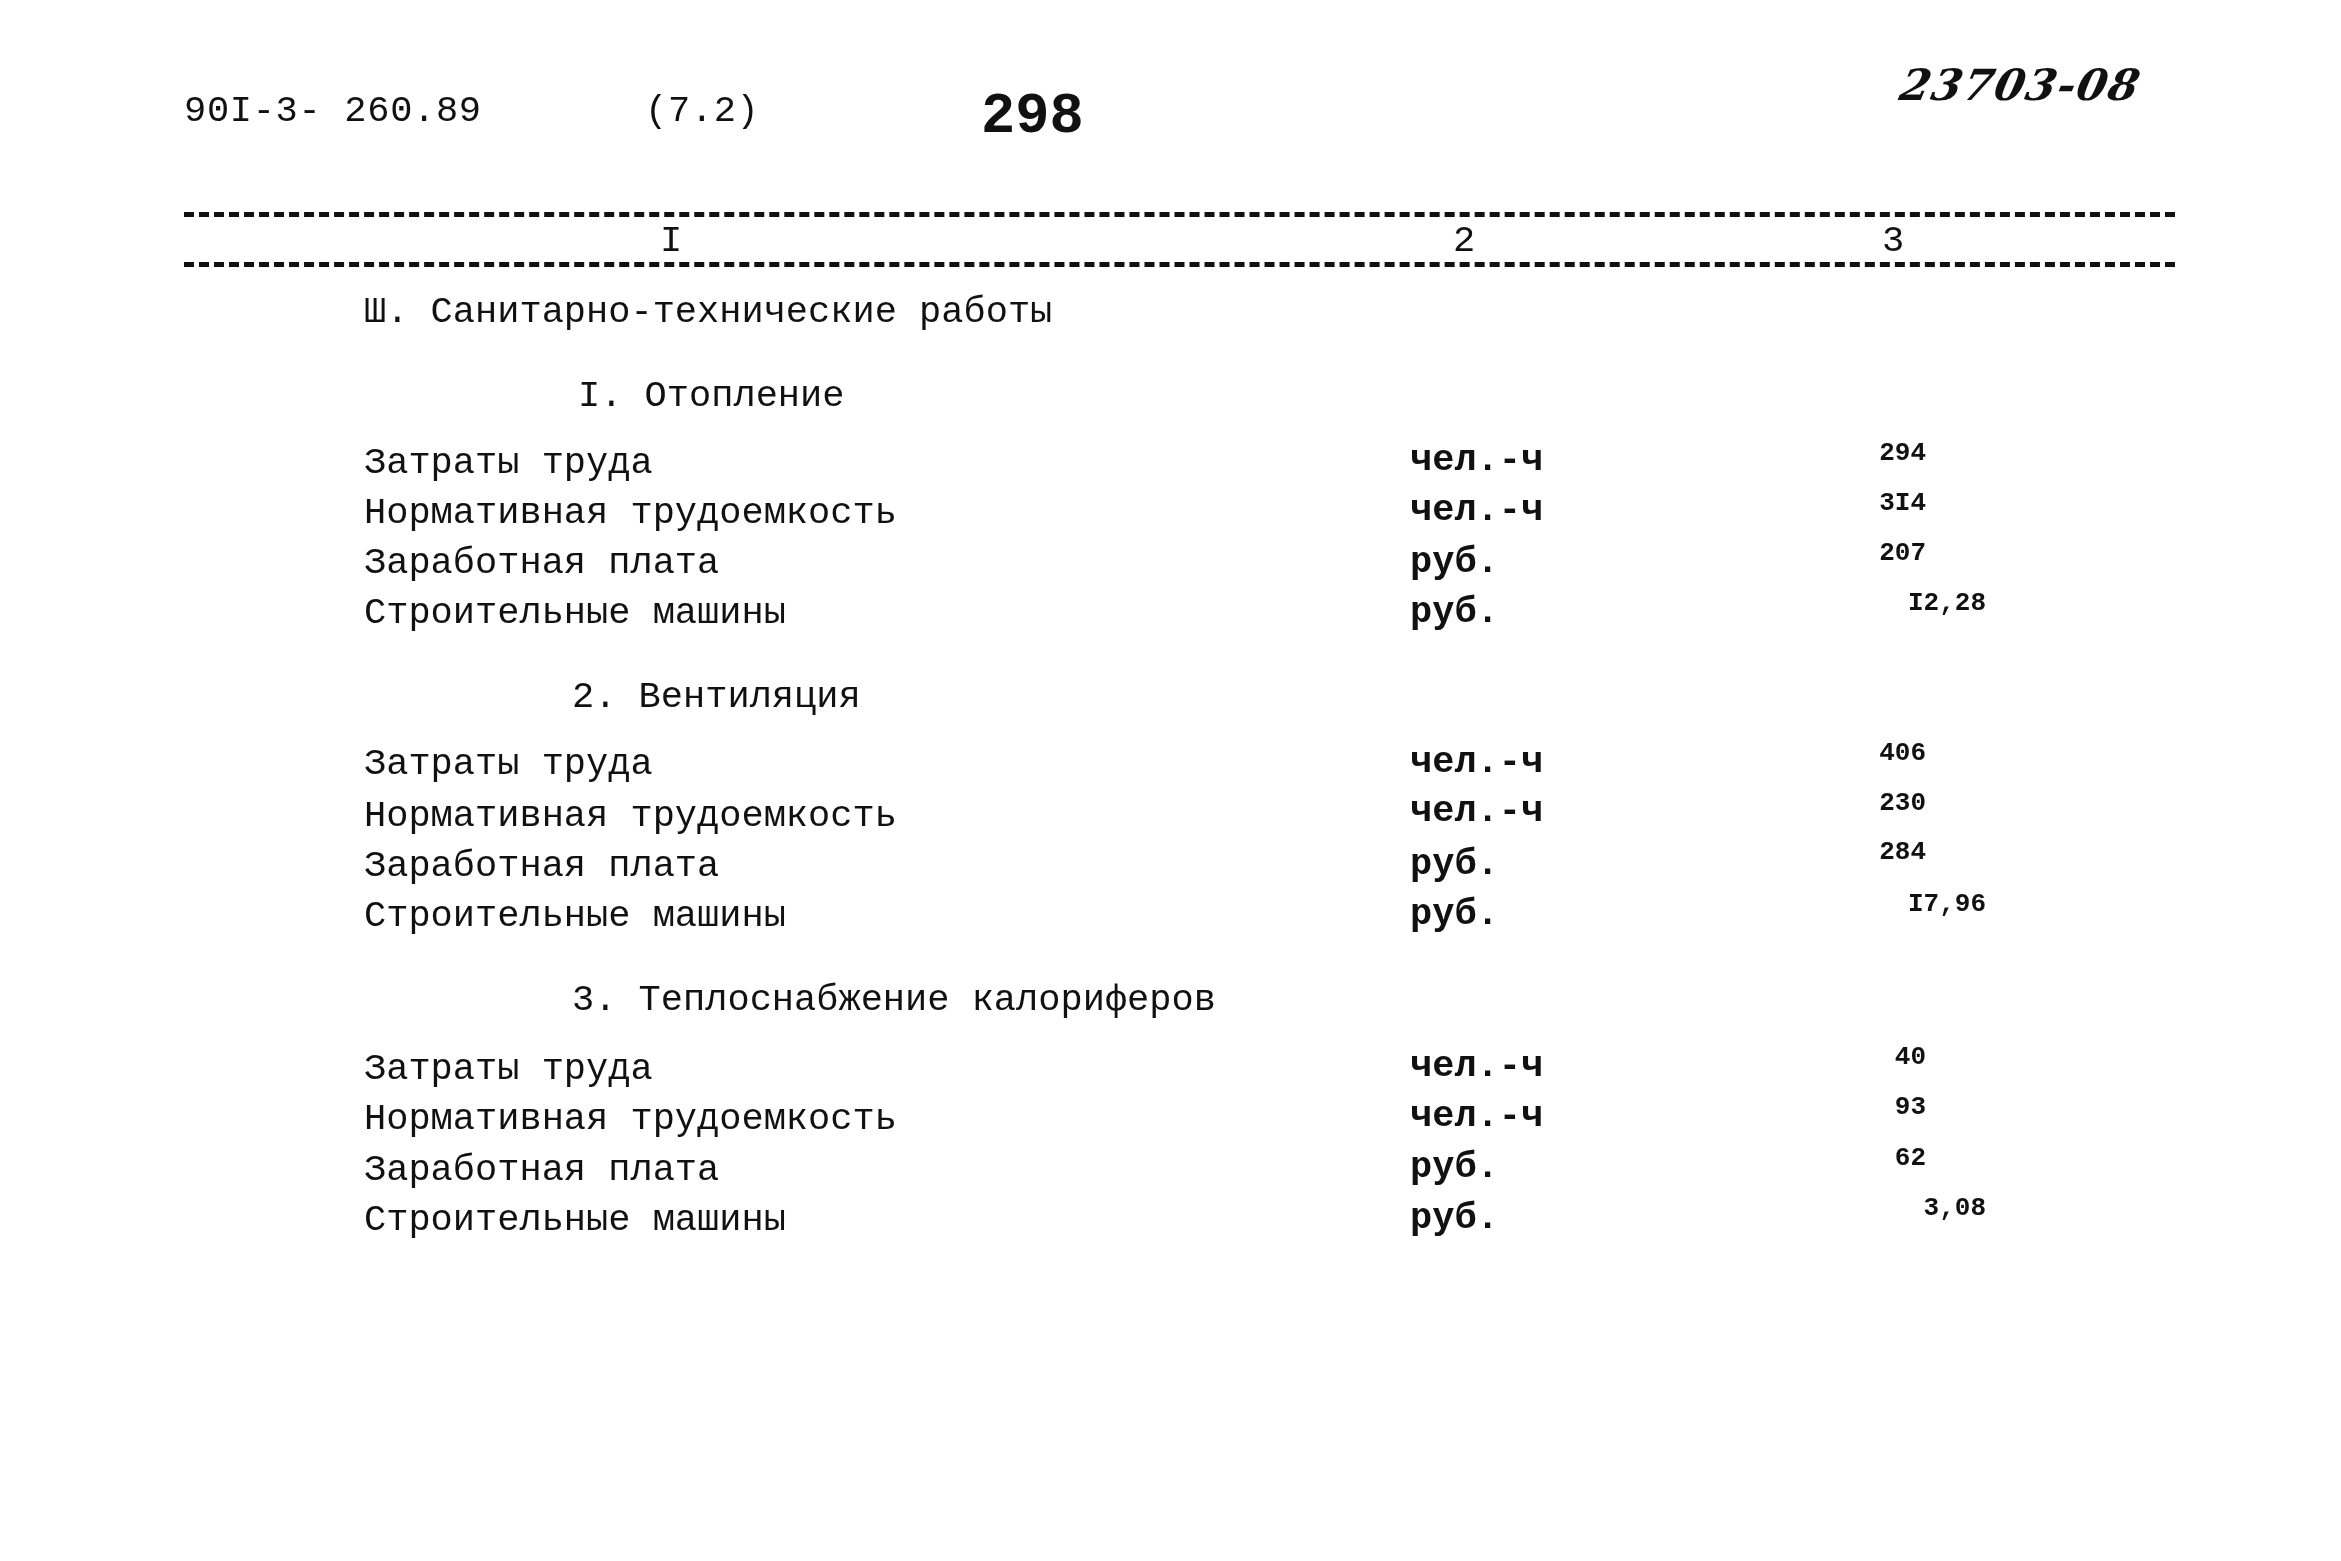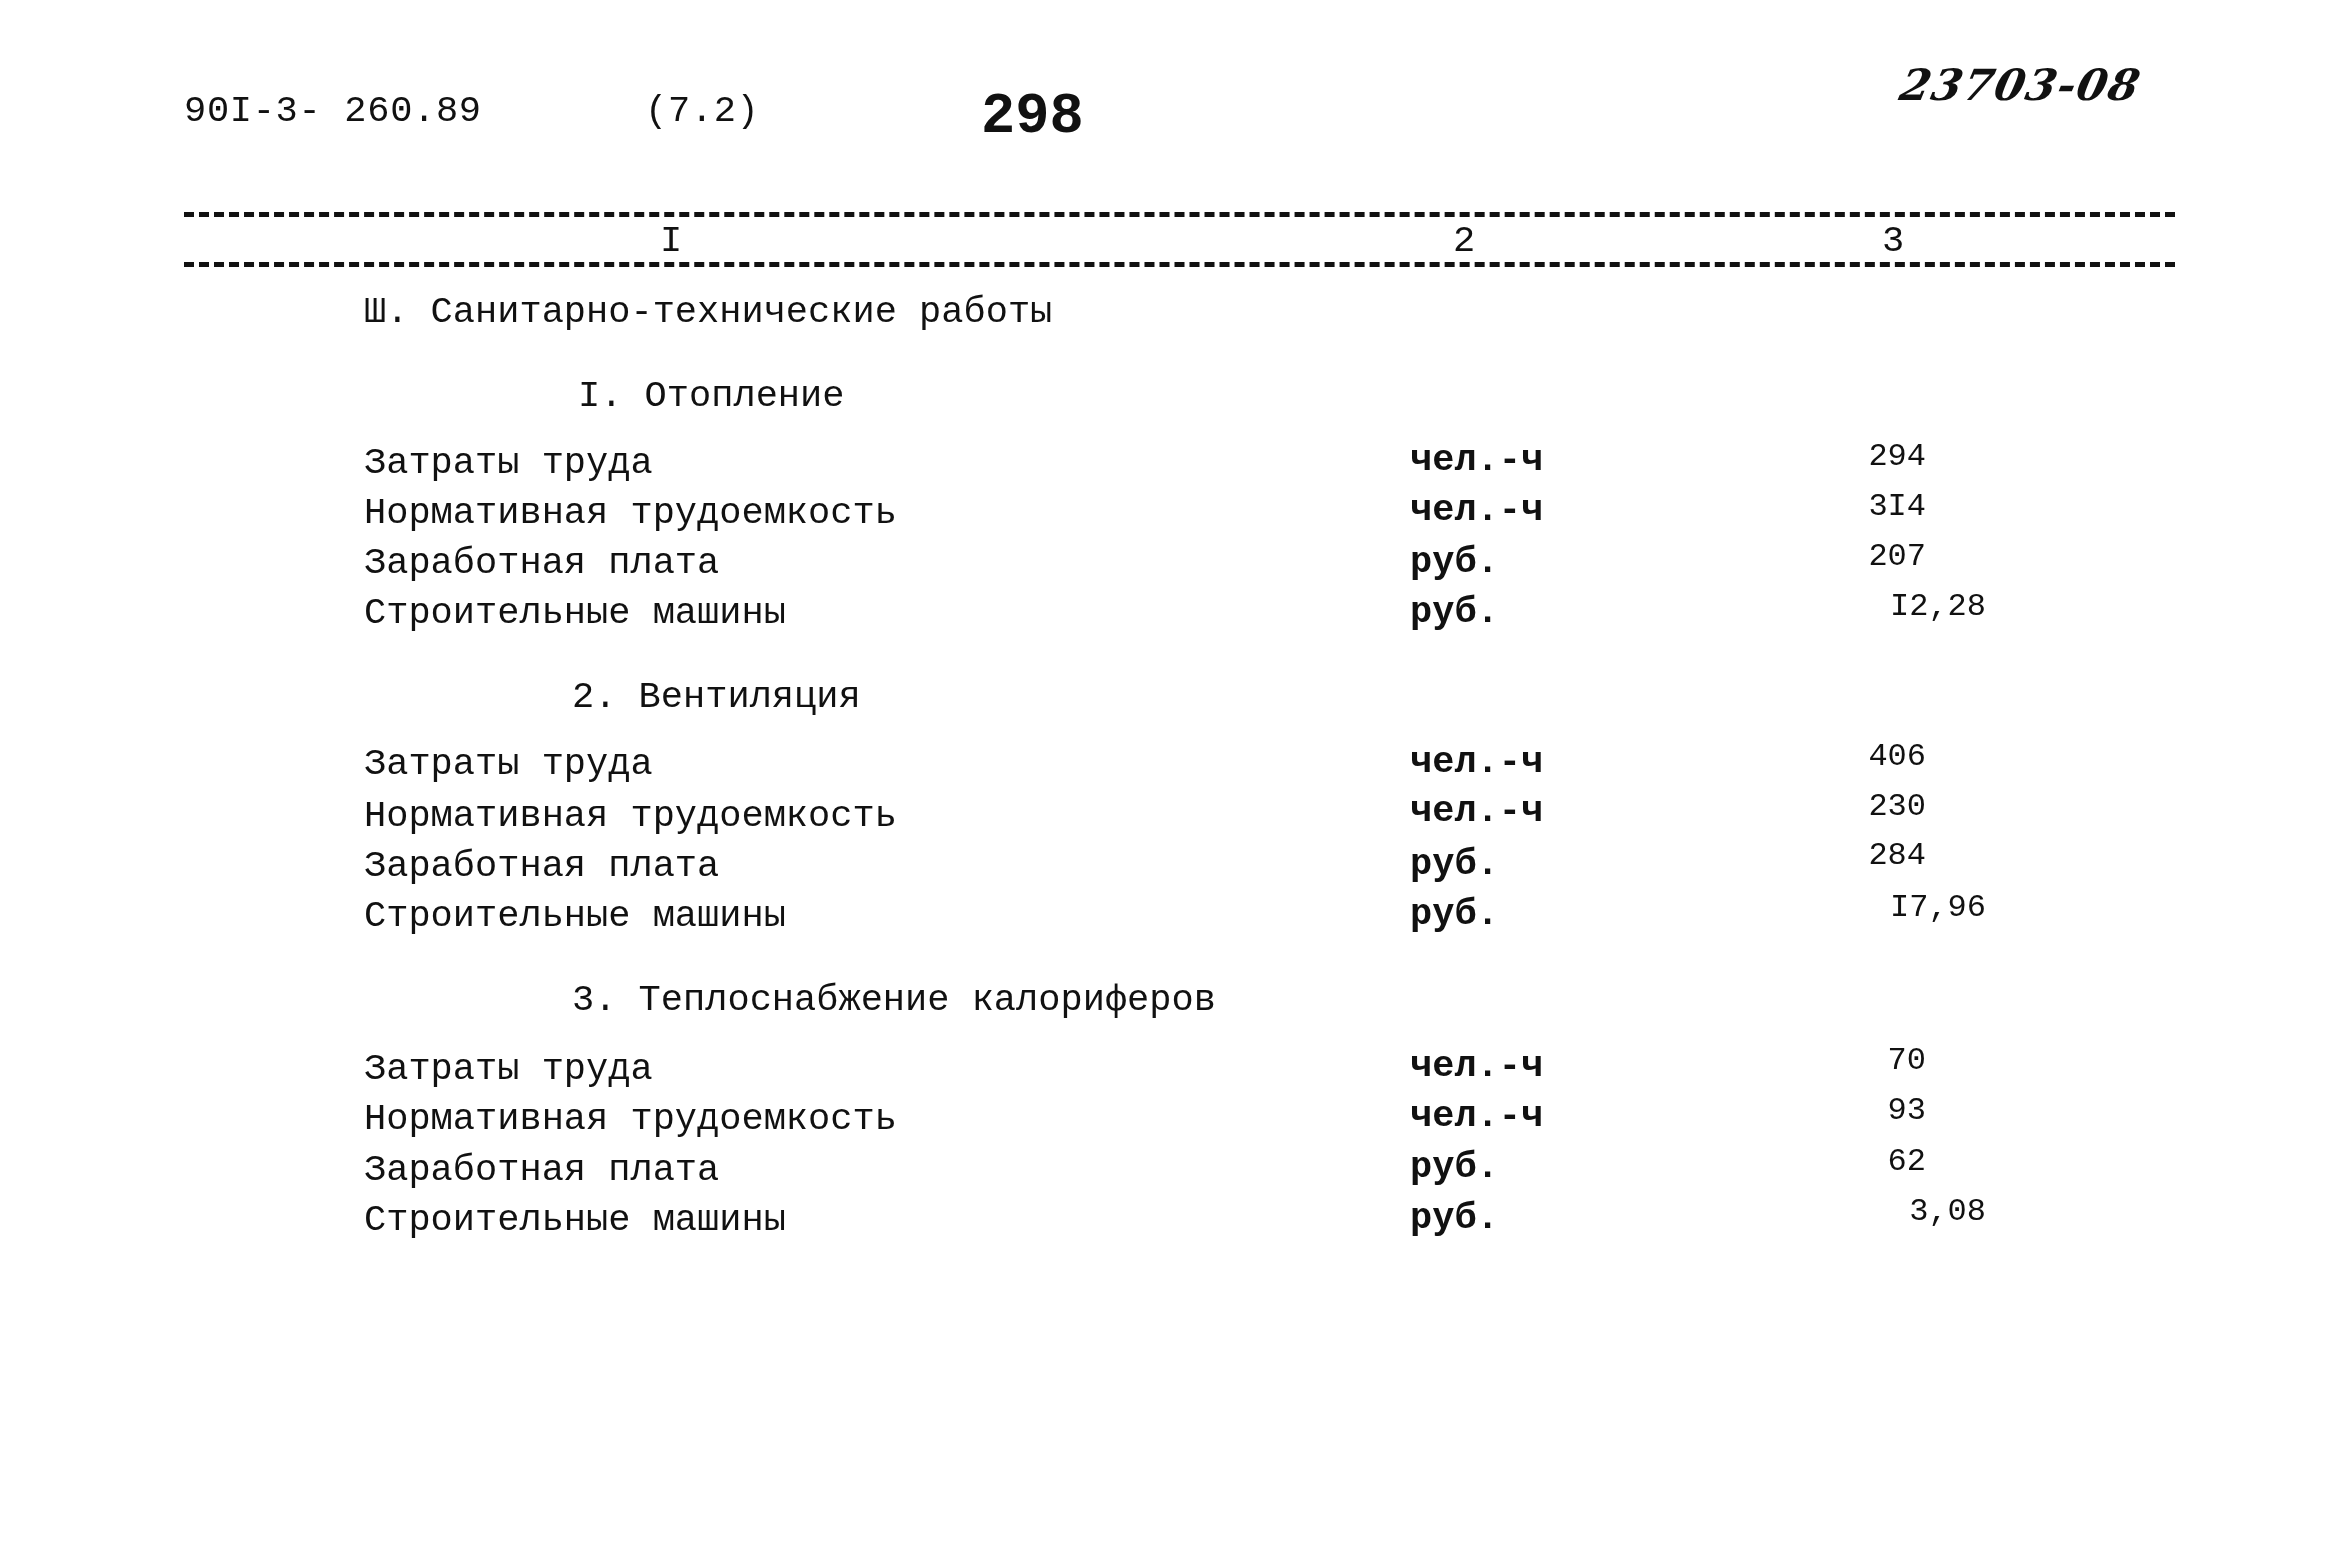--- a/index.html
+++ b/index.html
@@ -18,21 +18,21 @@
     }
     .dash {
       position: absolute; left: 184px; width: 1991px; height: 0;
       border-top: 5.1px dashed #111111;
     }
     .colnum { font-size: 37px; top: 220px; }
     .section-title { font-size: 37px; left: 364px; top: 291px; }
     .sub-title { font-size: 37px; left: 572px; }
     .row-label { font-size: 37px; left: 364px; }
     .row-unit { font-size: 37px; font-weight: bold; left: 1410px; }
-    .row-val { font-size: 32px; font-weight: normal; text-align: right; width: 220px; }
+    .row-val { font-size: 26px; font-weight: bold; text-align: right; width: 220px; }
   </style>
 </head>
 <body>
 
 <div class="abs hdr" style="left:184px;">90I-3- 260.89</div>
 <div class="abs hdr" style="left:645px;">(7.2)</div>
 <div class="abs pagenum" style="left:981px;">298</div>
 <div class="abs handwritten">23703-08</div>
 
 <div class="dash" style="top:212px;"></div>
@@ -67,21 +67,21 @@
 <div class="abs row-label" style="top:845px;">Заработная плата</div>
 <div class="abs row-unit" style="top:843px;">руб.</div>
 <div class="abs row-val" style="top:837px; left:1706px;">284</div>
 <div class="abs row-label" style="top:895px;">Строительные машины</div>
 <div class="abs row-unit" style="top:893px;">руб.</div>
 <div class="abs row-val" style="top:889px; left:1766px;">I7,96</div>
 
 <div class="abs sub-title" style="top:979px;">3. Теплоснабжение калориферов</div>
 <div class="abs row-label" style="top:1048px;">Затраты труда</div>
 <div class="abs row-unit" style="top:1045px;">чел.-ч</div>
-<div class="abs row-val" style="top:1042px; left:1706px;">70</div>
+<div class="abs row-val" style="top:1042px; left:1706px;">40</div>
 <div class="abs row-label" style="top:1098px;">Нормативная трудоемкость</div>
 <div class="abs row-unit" style="top:1095px;">чел.-ч</div>
 <div class="abs row-val" style="top:1092px; left:1706px;">93</div>
 <div class="abs row-label" style="top:1149px;">Заработная плата</div>
 <div class="abs row-unit" style="top:1146px;">руб.</div>
 <div class="abs row-val" style="top:1143px; left:1706px;">62</div>
 <div class="abs row-label" style="top:1199px;">Строительные машины</div>
 <div class="abs row-unit" style="top:1197px;">руб.</div>
 <div class="abs row-val" style="top:1193px; left:1766px;">3,08</div>
 

